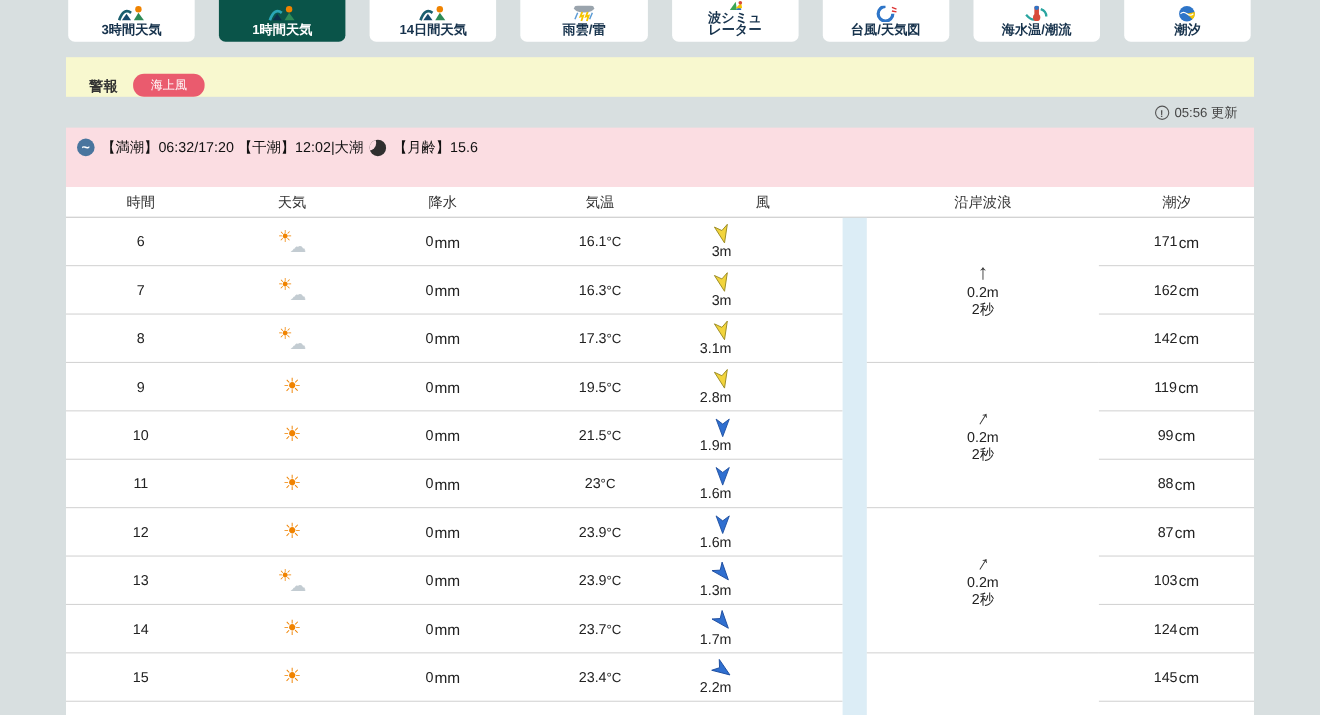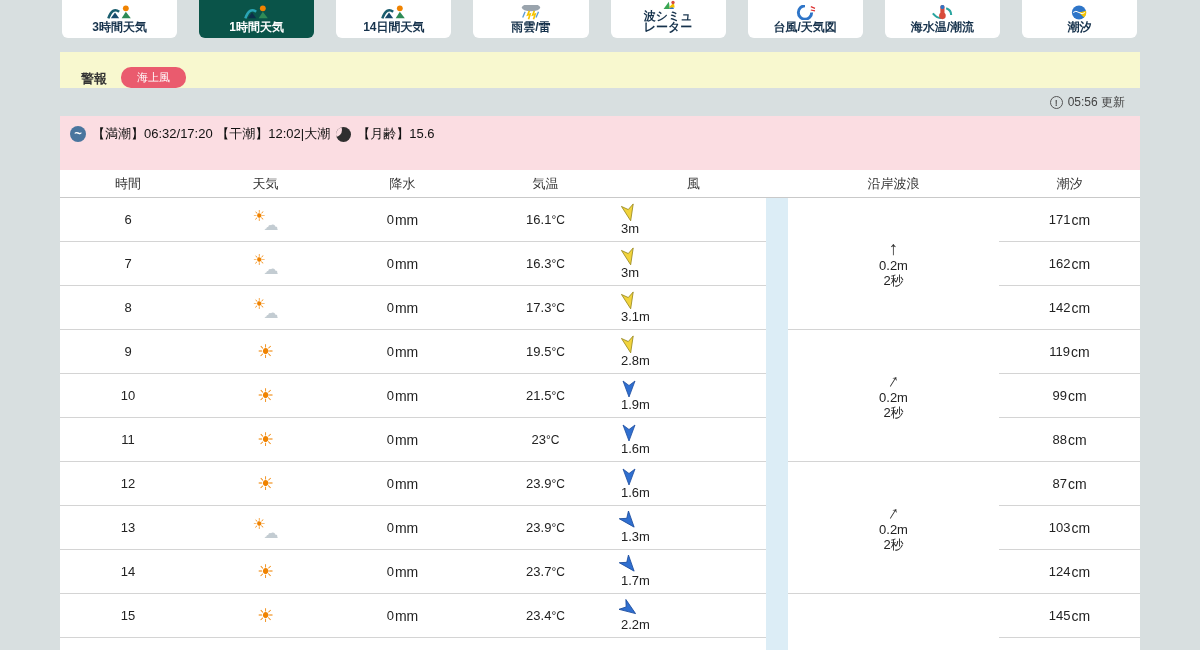--- a/index.html
+++ b/index.html
@@ -65,21 +65,21 @@
                 transform:rotate(var(--rot,0deg)); }
   .tidecol { position:absolute; left:939px; top:28px; width:141px; }
   .tiderow { height:44px; display:flex; align-items:center; justify-content:center;
              border-bottom:1px solid #d4d4d4; font-size:13px; }
   
   .sun { font-size:19px; color:#f08300; line-height:19px; }
   .suncloud { position:relative; width:26px; height:24px; }
   .sc-sun { position:absolute; left:0; top:0; font-size:15px; color:#f08300; line-height:15px; }
   .sc-cloud { position:absolute; right:0; bottom:0; font-size:15px; color:#c3ccd2; line-height:14px; }
   
-  .c-windblk { width:44px; display:flex; flex-direction:column; align-items:flex-start; }
+  .c-windblk { width:44px; display:flex; flex-direction:column; align-items:flex-end; }
   .trow .c-wind { justify-content:flex-start; }
   .warrow { display:inline-block; width:16px; height:18px; transform:rotate(var(--rot,0deg)); }
   .warrow polygon { fill:var(--ac,#2f6fd0); stroke:var(--as,#1d4d9e); stroke-width:.8;
                     stroke-linejoin:round; }
   .wspd { font-size:13px; line-height:14px; }
 </style>
 </head>
 <body>
 
 <div class="tabs">

